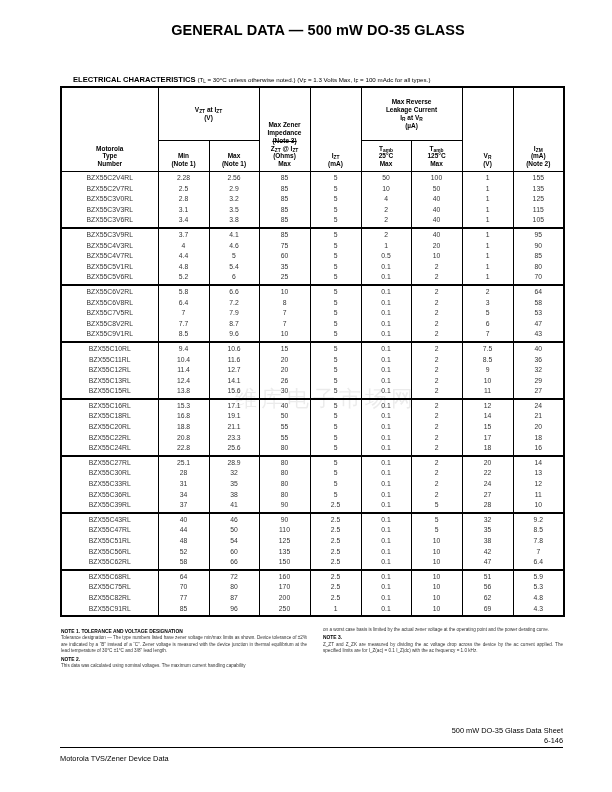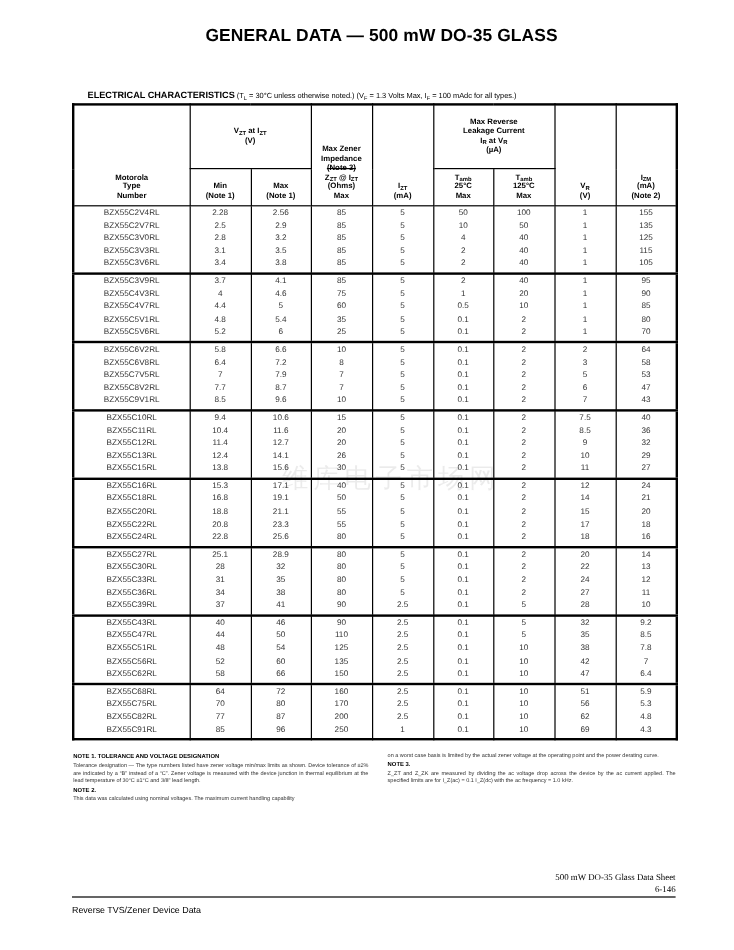--- a/index.html
+++ b/index.html
@@ -20,21 +20,21 @@
   table.ec tbody.grp:first-of-type { border-top: none; }
   .strike { text-decoration: line-through; }
   .cell-line { display: block; }
   .notes { position: absolute; top: 627px; font-size: 4.6px; line-height: 6.4px; color: #333; }
   .notes.left { left: 61px; width: 246px; }
   .notes.right { left: 323px; width: 240px; }
   .notes .nh { font-weight: bold; color: #000; font-size: 4.9px; display: block; margin-top: 2px; }
   .notes p { margin: 0 0 1px 0; text-align: justify; }
   .rule { position: absolute; top: 747px; left: 60px; width: 503px; border-top: 1px solid #000; }
   .footer-left { position: absolute; top: 754px; left: 60px; font-size: 7.4px; }
-  .footer-right { position: absolute; top: 726px; right: 49px; font-size: 7.4px; text-align: right; line-height: 10px; font-family: Liberation Serif, serif; }
+  .footer-right { position: absolute; top: 726px; right: 49px; font-size: 7.4px; text-align: right; line-height: 10px; }
   .watermark { position: absolute; top: 384px; left: 235px; font-family: "DejaVu Serif", serif; font-size: 22px; color: rgba(0,0,0,0.08); letter-spacing: 4px; white-space: nowrap; pointer-events: none; }
 </style>
 </head>
 <body>
 
 <div class="title">GENERAL DATA — 500 mW DO-35 GLASS</div>
 
 <div class="watermark">维库电子市场网</div>
 
 <div class="ec-line">
@@ -651,17 +651,17 @@
   <p>This data was calculated using nominal voltages. The maximum current handling capability</p>
 </div>
 
 <div class="notes right">
   <p>on a worst case basis is limited by the actual zener voltage at the operating point and the power derating curve.</p>
   <span class="nh">NOTE 3.</span>
   <p>Z_ZT and Z_ZK are measured by dividing the ac voltage drop across the device by the ac current applied. The specified limits are for I_Z(ac) = 0.1 I_Z(dc) with the ac frequency = 1.0 kHz.</p>
 </div>
 
 <div class="rule"></div>
-<div class="footer-left">Reverse TVS/Zener Device Data</div>
+<div class="footer-left">Motorola TVS/Zener Device Data</div>
 <div class="footer-right">
   <div>500 mW DO-35 Glass Data Sheet</div>
   <div>6-146</div>
 </div>
 
 </body></html>

